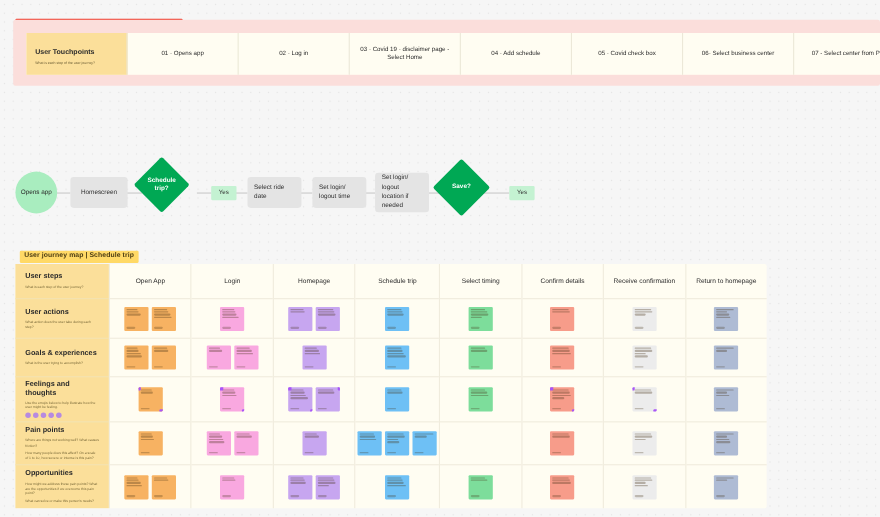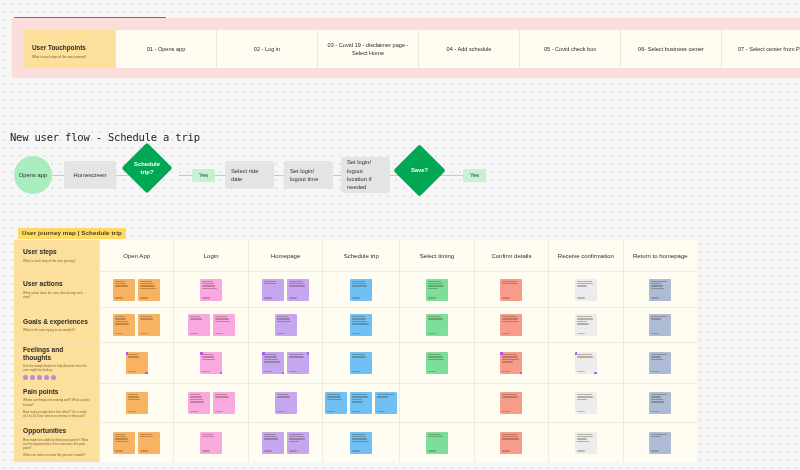--- a/index.html
+++ b/index.html
@@ -301,21 +301,20 @@
       <div class="tp-cell">02 - Log in</div>
       <div class="tp-cell">03 - Covid 19 - disclaimer page - Select Home</div>
       <div class="tp-cell">04 - Add schedule</div>
       <div class="tp-cell">05 - Covid check box</div>
       <div class="tp-cell">06- Select business center</div>
       <div class="tp-cell">07 - Select center from Pop</div>
 
     </div>
   </div>
 
-  <div id="flow-title">New user flow - Schedule a trip</div>
 
   <div class="fl-line" style="left:51px;  top:175px; width:13px;"></div>
   <div class="fl-line" style="left:115px; top:175px; width:14px;"></div>
   <div class="fl-line" style="left:179px; top:175px; width:13px;"></div>
   <div class="fl-line" style="left:214px; top:175px; width:11px;"></div>
   <div class="fl-line" style="left:273px; top:175px; width:11px;"></div>
   <div class="fl-line" style="left:332px; top:175px; width:9px;"></div>
   <div class="fl-line" style="left:389px; top:175px; width:12px;"></div>
   <div class="fl-line" style="left:438px; top:175px; width:25px;"></div>
 

